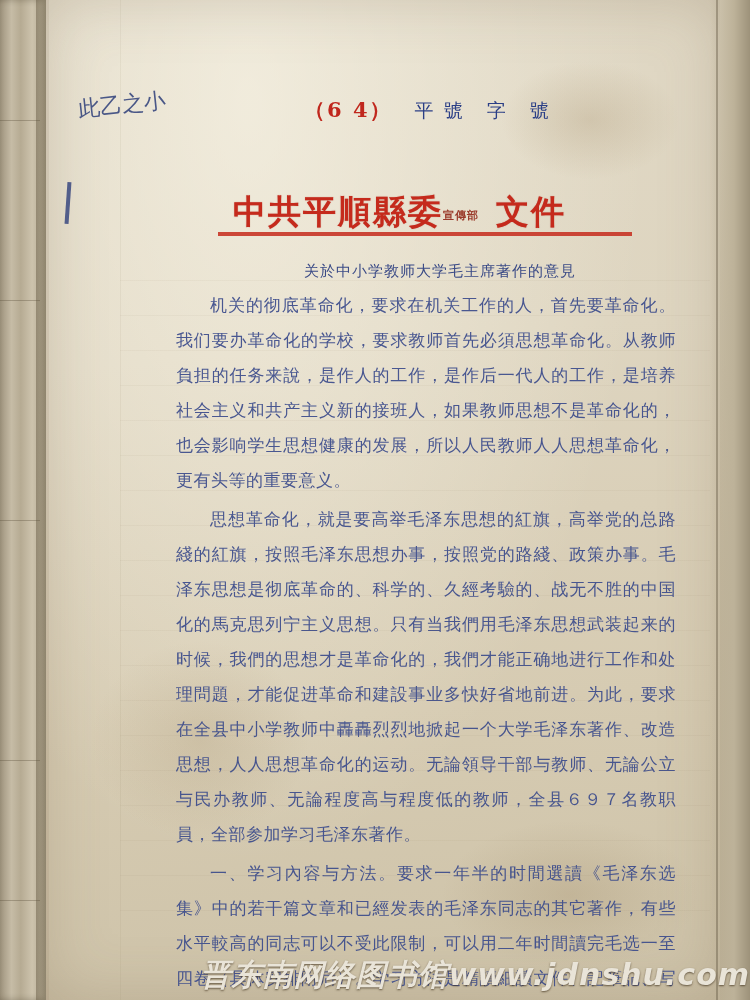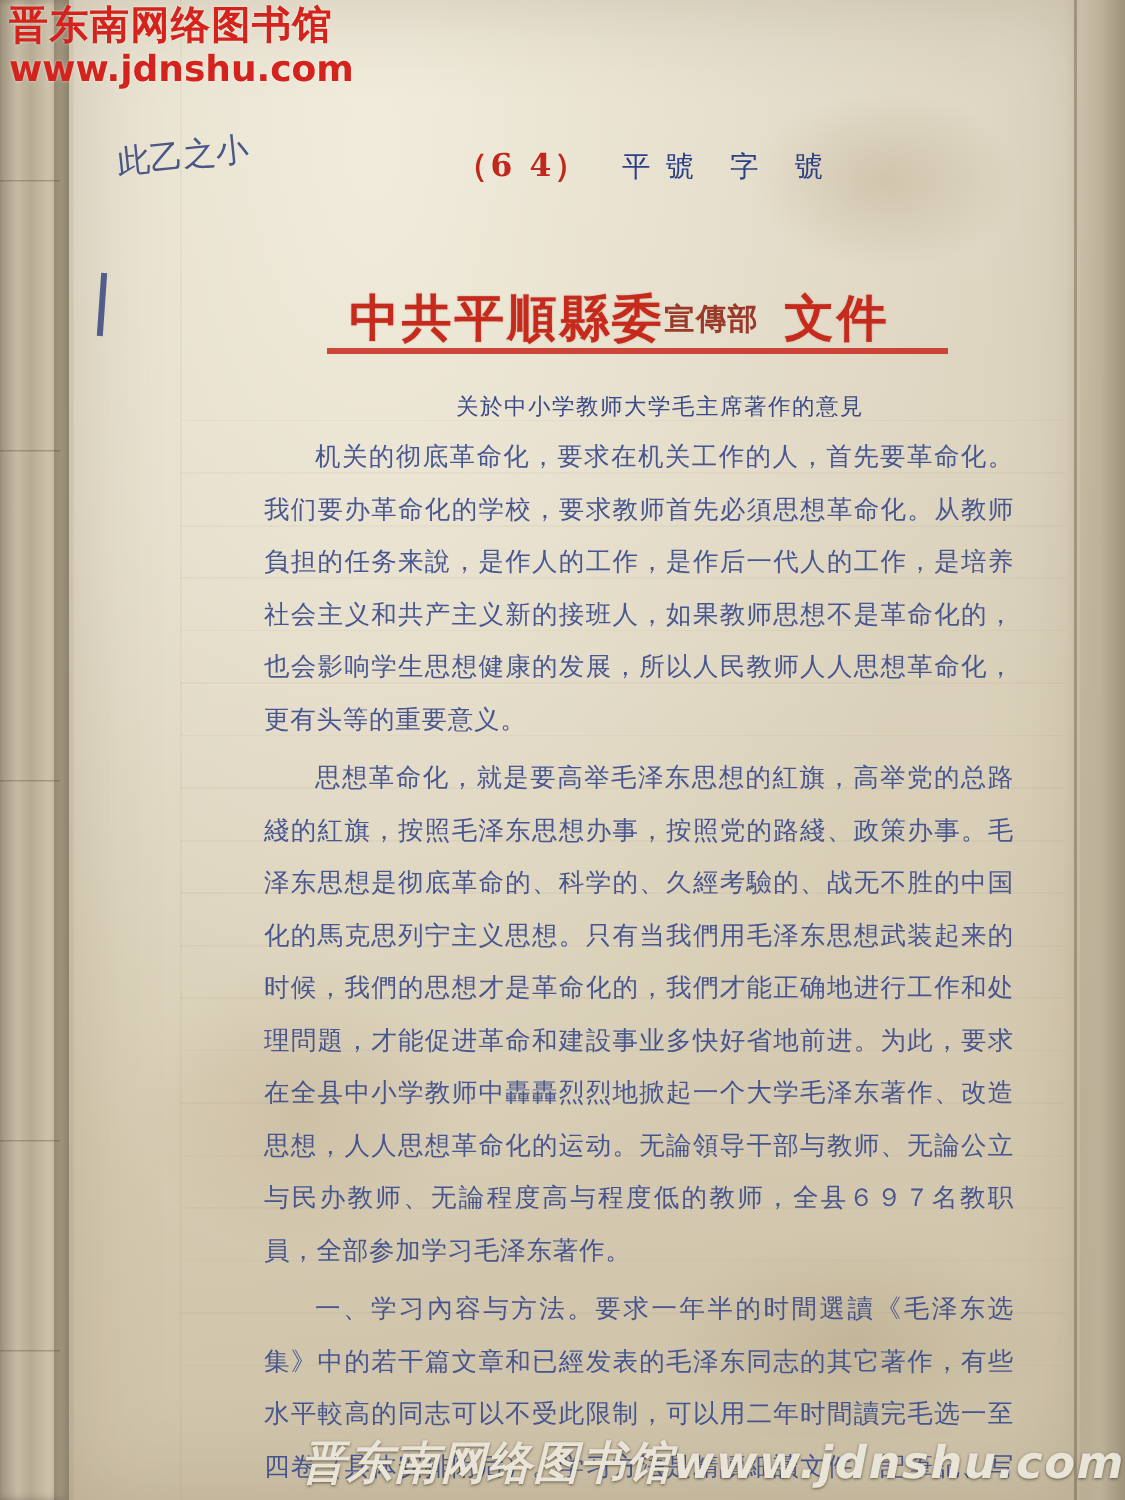--- a/index.html
+++ b/index.html
@@ -88,21 +88,21 @@
     position:absolute;left:170px;top:190px;width:470px;
     white-space:nowrap;
   }
   .title-main{
     color:#c52a1c;font-size:33px;font-weight:bold;letter-spacing:2px;
     font-family:"DejaVu Serif", serif;
     text-shadow:0 0 1px rgba(160,30,20,.5);
     margin-left:17px;
   }
   .title-sub{
-    color:#9a3a2a;font-size:20px;font-weight:bold;letter-spacing:1px;
+    color:#9a3a2a;font-size:11px;font-weight:bold;letter-spacing:1px;
     font-family:"DejaVu Serif", serif;
     position:relative;top:-4px;
   }
   .title-rule{
     position:absolute;left:172px;top:232px;width:414px;height:4px;
     background:#c52a1c;opacity:.85;
   }
   .subject{
     position:absolute;left:258px;top:262px;width:360px;
     color:#3a4a86;font-size:15px;letter-spacing:1px;
@@ -170,19 +170,15 @@
 
     <div class="body ink-fade">
       <p class="ind">机关的彻底革命化，要求在机关工作的人，首先要革命化。我们要办革命化的学校，要求教师首先必須思想革命化。从教师負担的任务来說，是作人的工作，是作后一代人的工作，是培养社会主义和共产主义新的接班人，如果教师思想不是革命化的，也会影响学生思想健康的发展，所以人民教师人人思想革命化，更有头等的重要意义。</p>
       <p class="ind">思想革命化，就是要高举毛泽东思想的紅旗，高举党的总路綫的紅旗，按照毛泽东思想办事，按照党的路綫、政策办事。毛泽东思想是彻底革命的、科学的、久經考驗的、战无不胜的中国化的馬克思列宁主义思想。只有当我們用毛泽东思想武装起来的时候，我們的思想才是革命化的，我們才能正确地进行工作和处理問題，才能促进革命和建設事业多快好省地前进。为此，要求在全县中小学教师中轟轟烈烈地掀起一个大学毛泽东著作、改造思想，人人思想革命化的运动。无論領导干部与教师、无論公立与民办教师、无論程度高与程度低的教师，全县６９７名教职員，全部参加学习毛泽东著作。</p>
       <p class="ind">一、学习內容与方法。要求一年半的时間選讀《毛泽东选集》中的若干篇文章和已經发表的毛泽东同志的其它著作，有些水平較高的同志可以不受此限制，可以用二年时間讀完毛选一至四卷（具体安排附后）。学习方法是精讀細讀文件、記筆記、写心得、談收获，以自学为主，輔导为輔。在工作中带着問題去学习毛主席著作，用毛泽东思想去解决工作中的实际問題，做到活学活用。</p>
     </div>
   </div>
 
   <div class="showthru"></div>
 
-  <div class="wm-top">
-    <div class="t1">晋东南网络图书馆</div>
-    <div class="t2">www.jdnshu.com</div>
-  </div>
   <div class="wm-bottom">晋东南网络图书馆www.jdnshu.com</div>
 
 </div>
 
 </body></html>

